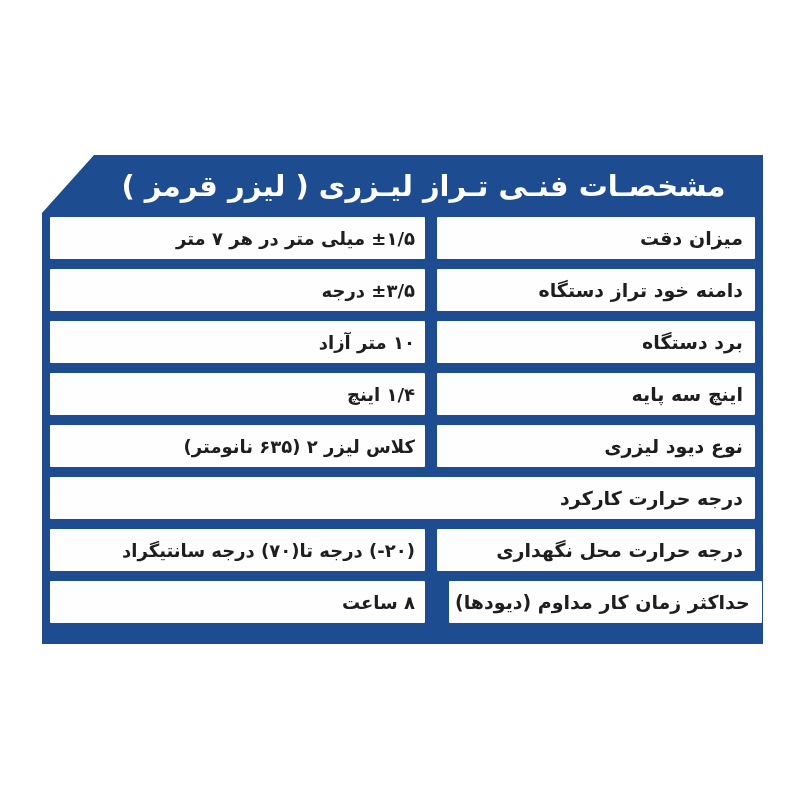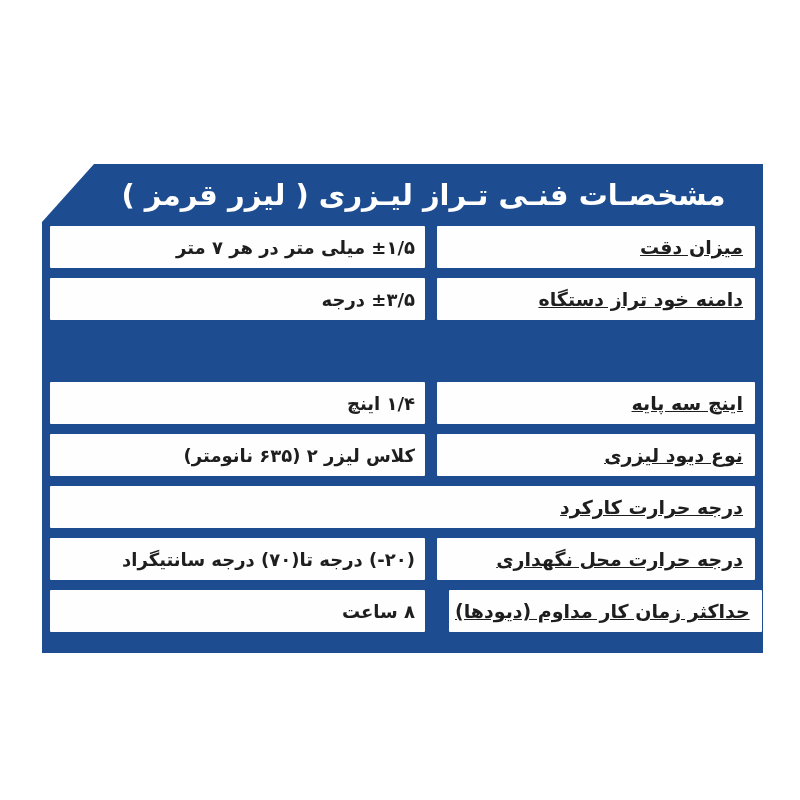--- a/index.html
+++ b/index.html
@@ -14,21 +14,21 @@
   .stage {
     position: relative;
     width: 800px;
     height: 800px;
     background: #ffffff;
     overflow: hidden;
   }
   .panel {
     position: absolute;
     left: 42px;
-    top: 164px;
+    top: 155px;
     width: 721px;
     height: 489px;
     background: #1d4d90;
     box-sizing: border-box;
     padding: 0 8px 21px 8px;
     clip-path: polygon(52px 0, 100% 0, 100% 100%, 0 100%, 0 58px);
   }
   .title-bar {
     height: 62px;
     display: flex;
@@ -69,21 +69,20 @@
     flex: 0 0 375px;
     justify-content: flex-start; 
     padding: 0 10px;
     font-size: 18px;
   }
   .cell.label {
     flex: 1 1 auto;
     justify-content: flex-start; 
     padding: 0 12px 0 6px;
     font-size: 19px;
-    text-decoration: underline;
   }
 </style>
 </head>
 <body>
 
 <div class="stage">
   <div class="panel">
 
     <div class="title-bar">
       <div class="title">مشخصـات فنـی تـراز لیـزری ( لیزر قرمز )</div>
@@ -95,20 +94,22 @@
         <div class="cell value">±۱/۵ میلی متر در هر ۷ متر</div>
         <div class="cell label">میزان دقت</div>
       </div>
 
       <div class="row">
         <div class="cell value">±۳/۵ درجه</div>
         <div class="cell label">دامنه خود تراز دستگاه</div>
       </div>
 
       <div class="row">
+        <div class="cell value">۱۰ متر آزاد</div>
+        <div class="cell label">برد دستگاه</div>
       </div>
 
       <div class="row">
         <div class="cell value">۱/۴ اینچ</div>
         <div class="cell label">اینچ سه پایه</div>
       </div>
 
       <div class="row">
         <div class="cell value">کلاس لیزر ۲ (۶۳۵ نانومتر)</div>
         <div class="cell label">نوع دیود لیزری</div>

